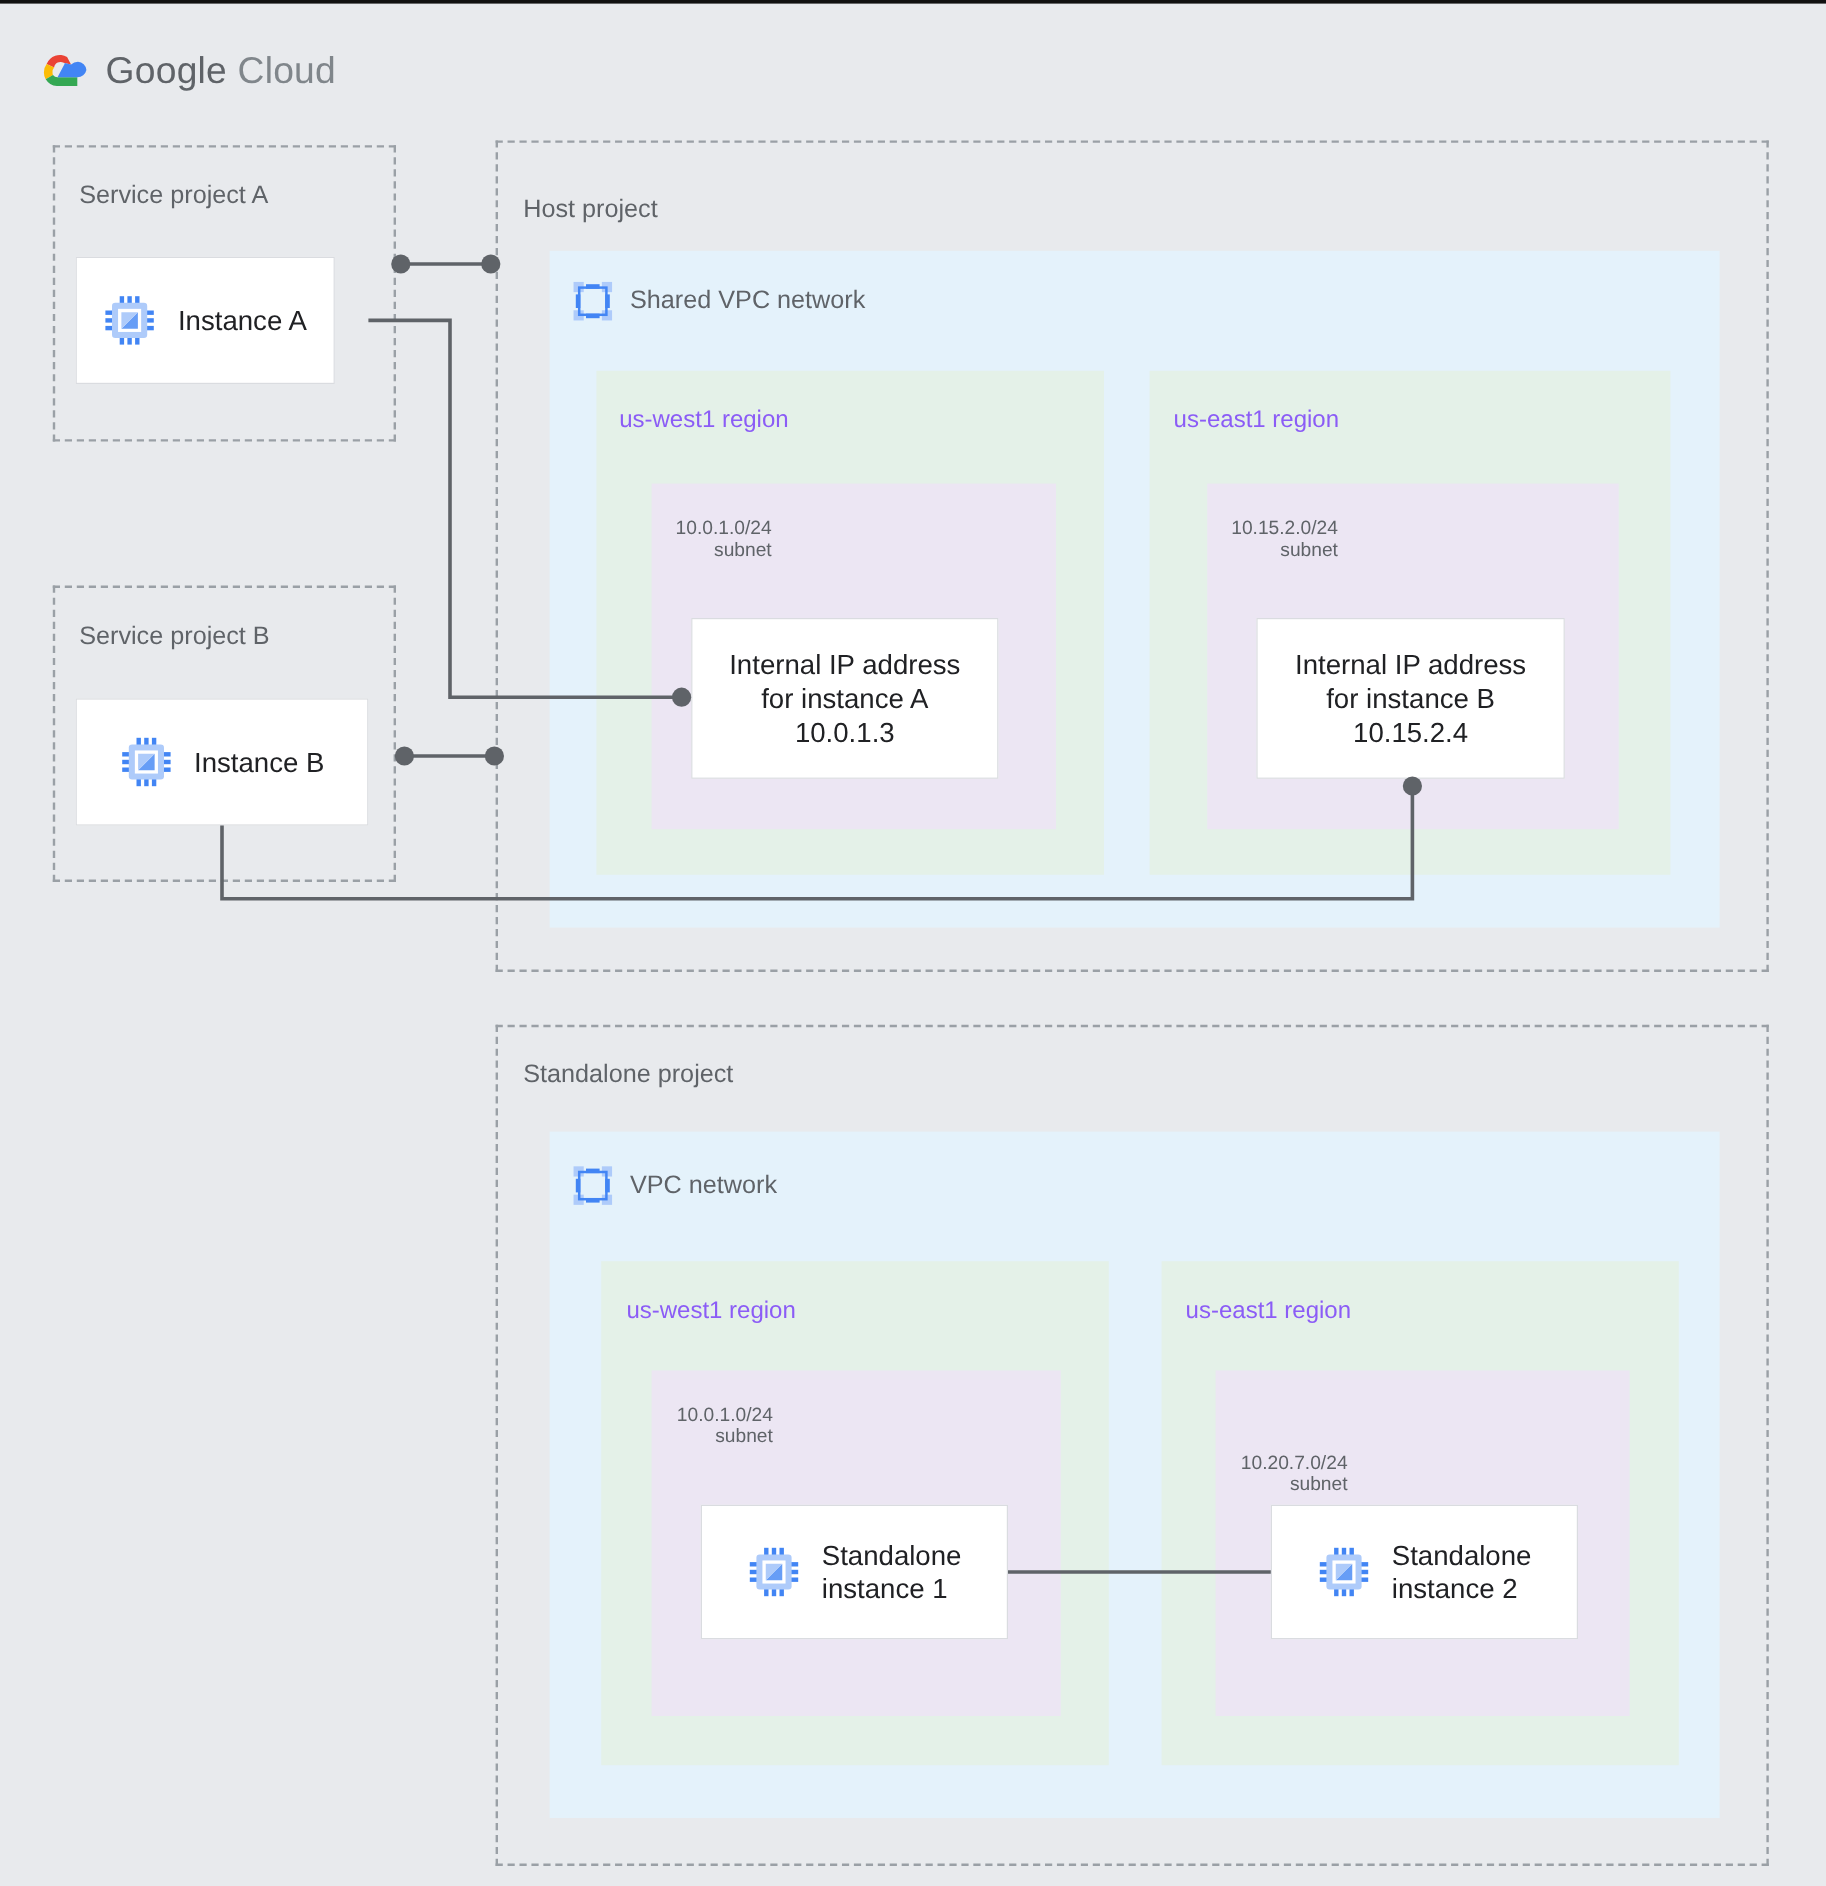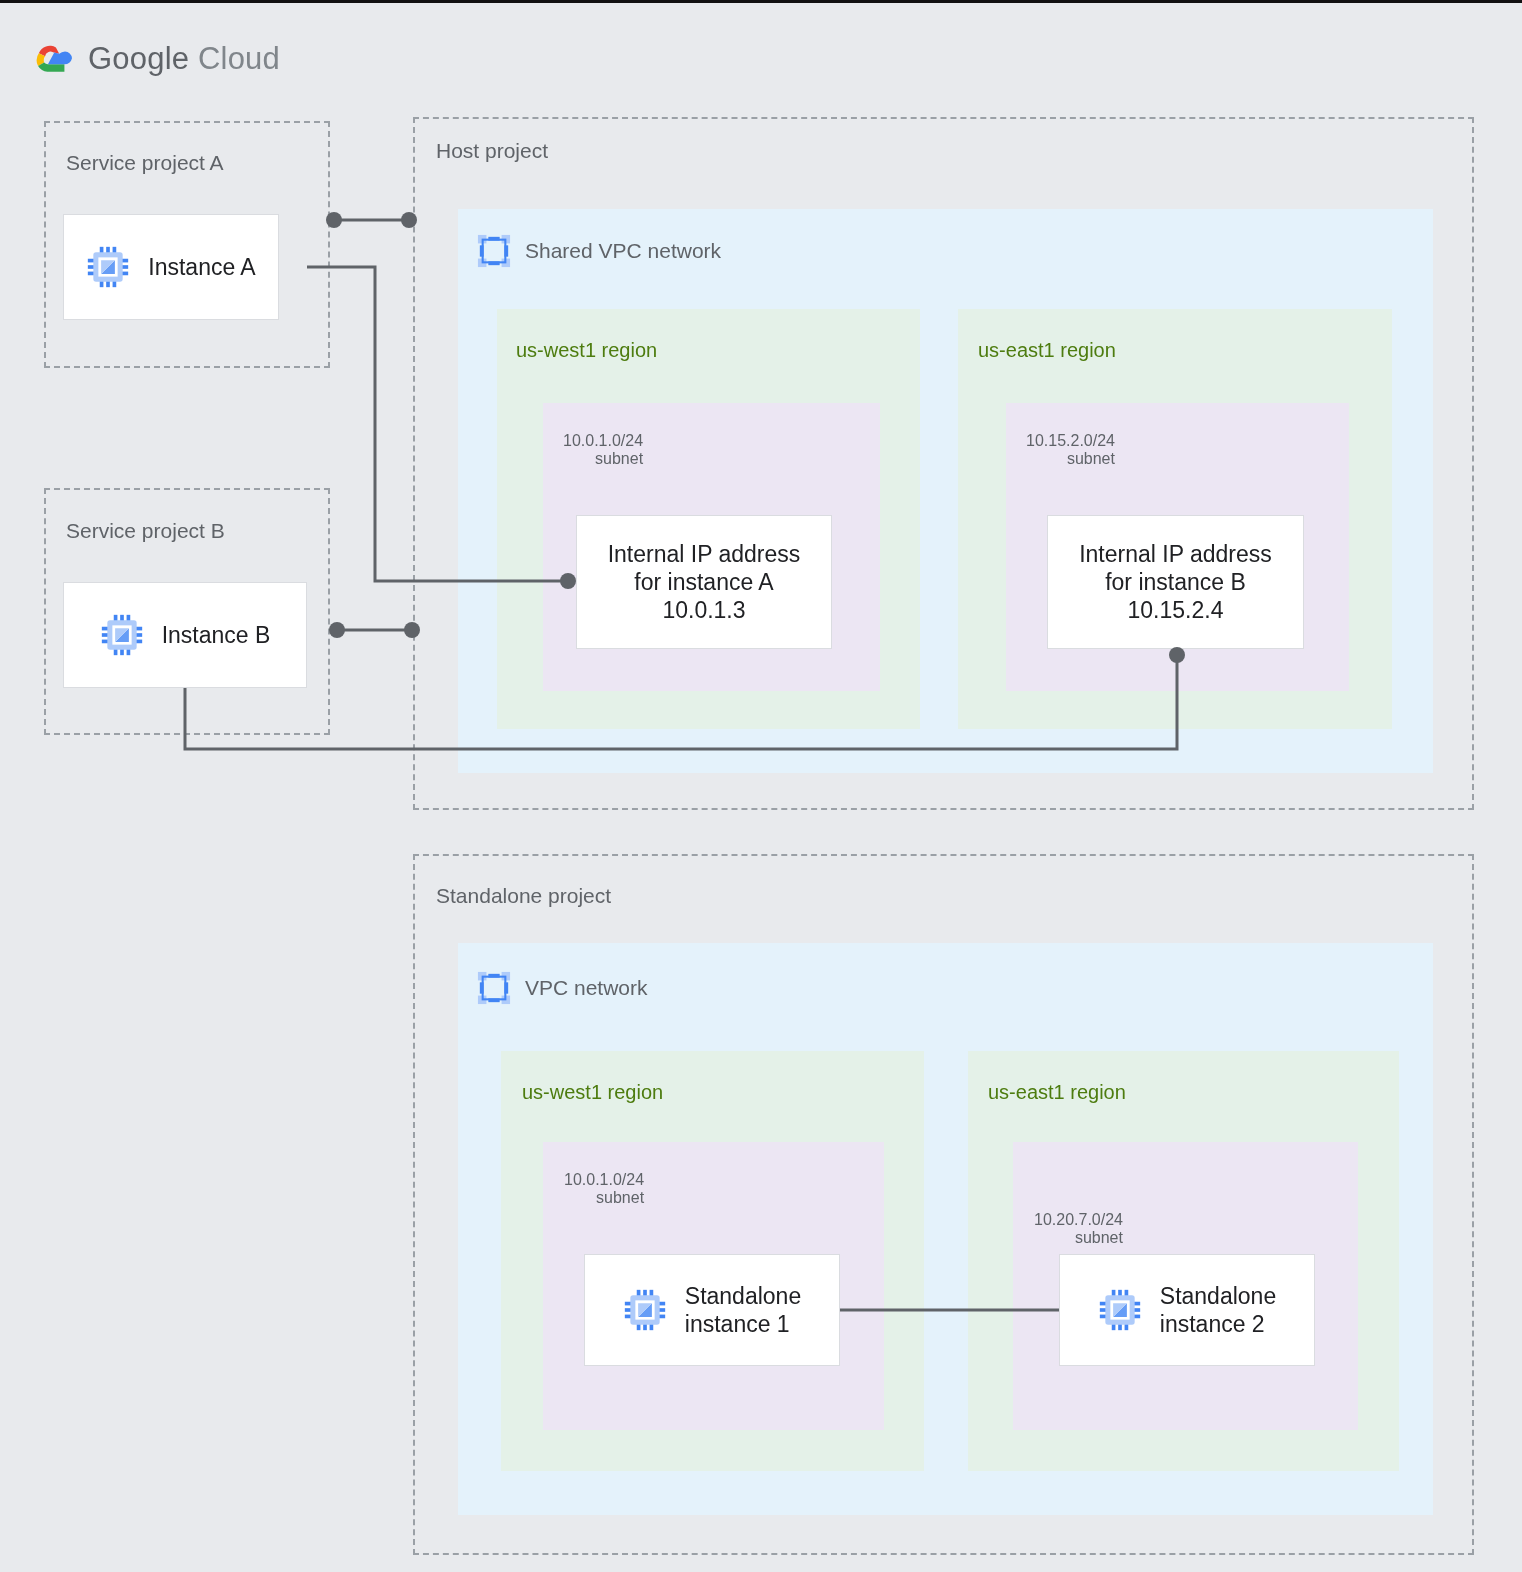--- a/index.html
+++ b/index.html
@@ -73,21 +73,21 @@
 
   
   .region {
     position: absolute;
     background: #e4f1e8;
     box-sizing: border-box;
   }
   .region-label {
     position: absolute;
     font-size: 20px;
-    color: #4d7c0f;
+    color: #8b5cf6;
     white-space: nowrap;
   }
 
   
   .subnet {
     position: absolute;
     background: #ece6f3;
     box-sizing: border-box;
   }
   .subnet-label {
@@ -207,21 +207,21 @@
         <rect x="8" y="8" width="32" height="32" rx="3" fill="#aecbfa"></rect>
         <rect x="13.5" y="13.5" width="21" height="21" fill="#ffffff"></rect>
         <path d="M16.5 31.5 L31.5 31.5 L31.5 16.5 Z" fill="#669df6"></path>
         <path d="M16.5 31.5 L16.5 16.5 L31.5 16.5 Z" fill="#aecbfa"></path>
       </svg>
       <div class="node-text">Instance B</div>
     </div>
   </div>
 
   <div class="project" style="left:413px; top:114px; width:1061px; height:693px;"></div>
-  <div class="project-label" style="left:436px; top:136px;">Host project</div>
+  <div class="project-label" style="left:436px; top:160px;">Host project</div>
 
   <div class="vpc" style="left:458px; top:206px; width:975px; height:564px;"></div>
   <div class="vpc-header" style="left:477px; top:231px;">
     <svg class="vpc-icon" viewBox="0 0 36 36">
       <g fill="#aecbfa">
         <rect x="1" y="1" width="9" height="9"></rect>
         <rect x="26" y="1" width="9" height="9"></rect>
         <rect x="1" y="26" width="9" height="9"></rect>
         <rect x="26" y="26" width="9" height="9"></rect>
       </g>

